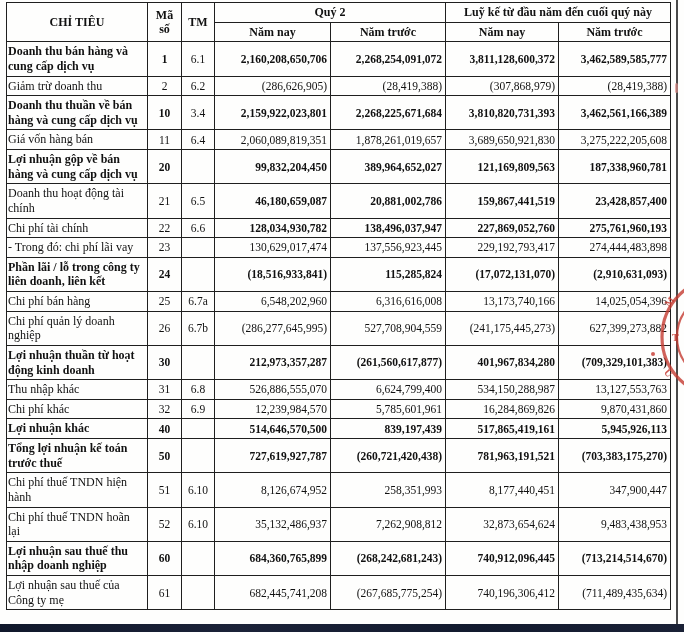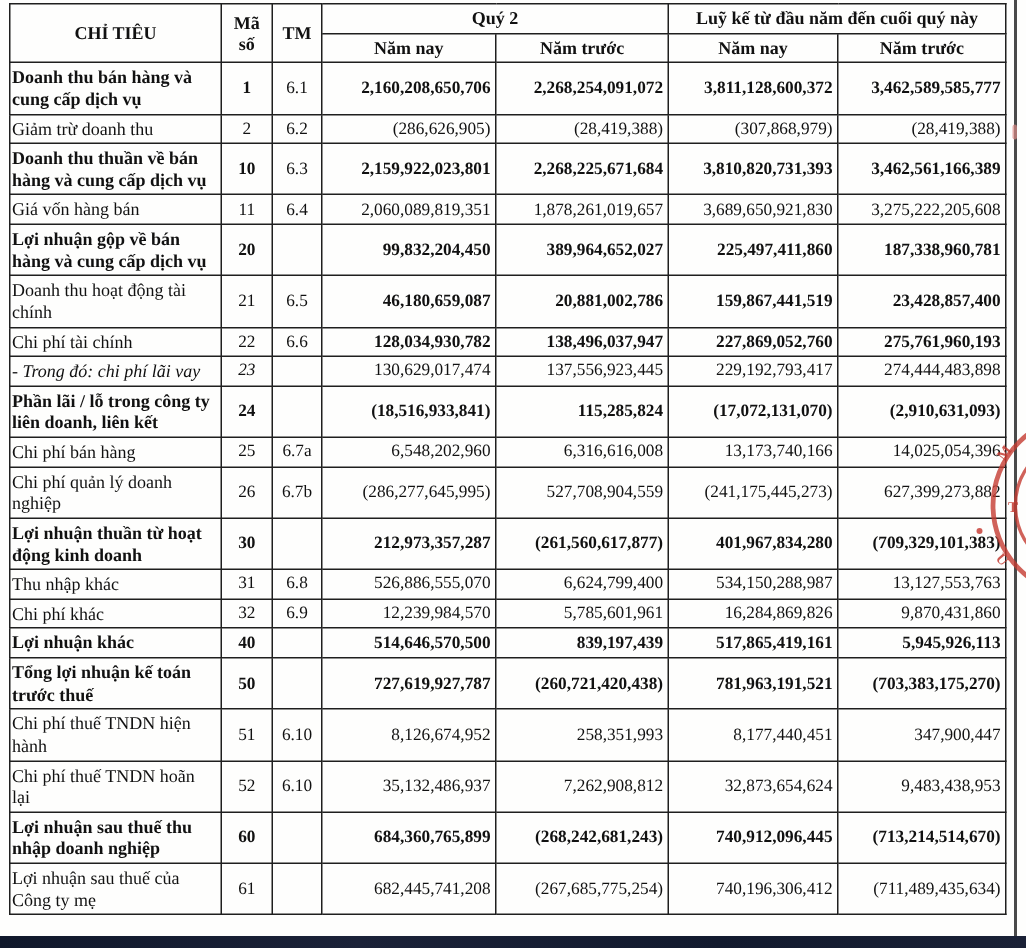--- a/index.html
+++ b/index.html
@@ -22,21 +22,21 @@
     line-height:1.22;
     overflow:hidden;
   }
   .fin th{
     font-weight:bold;text-align:center;font-size:12px;padding:2px 2px;
   }
   td.c-label{font-size:12px;padding-left:1px;}
   td.c-ma,td.c-tm{text-align:center;font-size:11.5px;}
   td.c-num{text-align:right;padding-right:3px;font-size:11.5px;white-space:nowrap;}
   .b{font-weight:bold;}
-  .i{font-style:italic;}
+  .i{}
   
   .edge-line{
     position:absolute;top:0;bottom:0;left:676px;width:2px;
     background:#4a4a4a;z-index:3;
   }
   .bottom-bar{
     position:absolute;left:0;right:0;bottom:0;height:8px;
     background:linear-gradient(90deg,#10182b,#1b2238 35%,#121a2e 70%,#1a2136);
     z-index:6;
   }
@@ -91,42 +91,42 @@
           <td class="c-ma">2</td>
           <td class="c-tm">6.2</td>
           <td class="c-num">(286,626,905)</td>
           <td class="c-num">(28,419,388)</td>
           <td class="c-num">(307,868,979)</td>
           <td class="c-num">(28,419,388)</td>
         </tr>
         <tr>
           <td class="c-label b">Doanh thu thuần về bán hàng và cung cấp dịch vụ</td>
           <td class="c-ma b">10</td>
-          <td class="c-tm">6.3</td>
+          <td class="c-tm">3.4</td>
           <td class="c-num b">2,159,922,023,801</td>
           <td class="c-num b">2,268,225,671,684</td>
           <td class="c-num b">3,810,820,731,393</td>
           <td class="c-num b">3,462,561,166,389</td>
         </tr>
         <tr>
           <td class="c-label">Giá vốn hàng bán</td>
           <td class="c-ma">11</td>
           <td class="c-tm">6.4</td>
           <td class="c-num">2,060,089,819,351</td>
           <td class="c-num">1,878,261,019,657</td>
           <td class="c-num">3,689,650,921,830</td>
           <td class="c-num">3,275,222,205,608</td>
         </tr>
         <tr>
           <td class="c-label b">Lợi nhuận gộp về bán hàng và cung cấp dịch vụ</td>
           <td class="c-ma b">20</td>
           <td class="c-tm"></td>
           <td class="c-num b">99,832,204,450</td>
           <td class="c-num b">389,964,652,027</td>
-          <td class="c-num b">225,497,411,860</td>
+          <td class="c-num b">121,169,809,563</td>
           <td class="c-num b">187,338,960,781</td>
         </tr>
         <tr>
           <td class="c-label">Doanh thu hoạt động tài chính</td>
           <td class="c-ma">21</td>
           <td class="c-tm">6.5</td>
           <td class="c-num b">46,180,659,087</td>
           <td class="c-num b">20,881,002,786</td>
           <td class="c-num b">159,867,441,519</td>
           <td class="c-num b">23,428,857,400</td>

